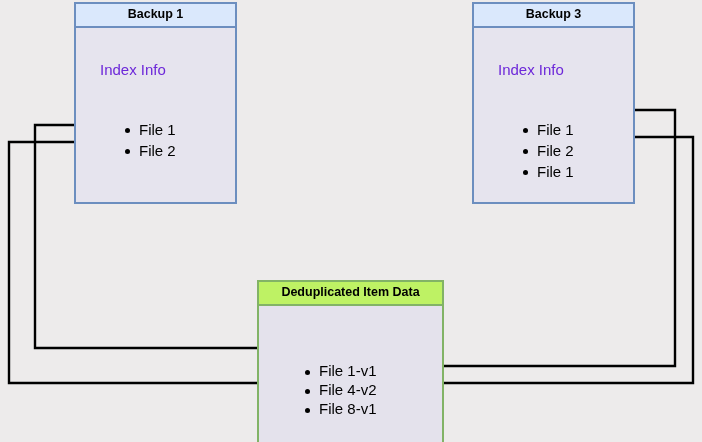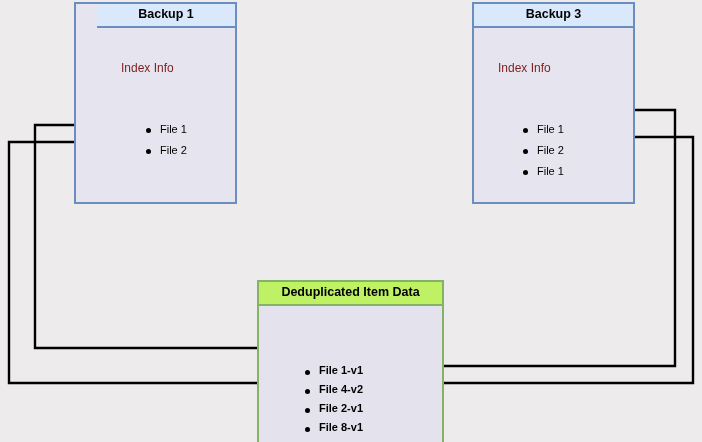--- a/index.html
+++ b/index.html
@@ -53,61 +53,61 @@
   .node.green {
     border-color: #82b366;
     background: #e4e2ec;
   }
   .node.green > .node-title {
     background: #bef264;
     border-bottom-color: #82b366;
   }
 
   
-  #backup1 { left: 74px;  top: 2px;   width: 163px; height: 202px; padding-left: 21px; }
+  #backup1 { left: 74px;  top: 2px;   width: 163px; height: 202px; }
   #backup2 { left: 472px; top: 2px;   width: 163px; height: 202px; }
   #dedup   { left: 257px; top: 280px; width: 187px; height: 166px; }
 
   
   .index-label {
     position: absolute;
-    font-size: 12px;
-    color: #7f1d1d;
+    font-size: 15px;
+    color: #6d28d9;
     white-space: nowrap;
   }
   #backup1 .index-label { left: 24px; top: 33px; }
   #backup2 .index-label { left: 24px; top: 33px; }
 
   ul.file-list {
     position: absolute;
     margin: 0;
     padding: 0;
     list-style: none;
   }
   ul.file-list li {
     position: relative;
-    font-size: 11px;
+    font-size: 15px;
     color: #000;
     white-space: nowrap;
     padding-left: 16px;
     line-height: 21px;
   }
   ul.file-list li::before {
     content: "";
     position: absolute;
     left: 2px;
     top: 9px;
     width: 5px;
     height: 5px;
     border-radius: 50%;
     background: #000;
   }
   #backup1 ul.file-list { left: 47px; top: 91px; }
   #backup2 ul.file-list { left: 47px; top: 91px; }
-  #dedup   ul.file-list { left: 44px; top: 55px; font-weight: bold; }
+  #dedup   ul.file-list { left: 44px; top: 55px; }
   #dedup   ul.file-list li { line-height: 19px; }
 </style>
 </head>
 <body>
 
 <div id="canvas">
 
   <svg id="wires" viewBox="0 0 702 442" width="702" height="442">
     <defs>
       <marker id="arrowR" markerWidth="11" markerHeight="9" refX="10" refY="4.5" orient="auto" markerUnits="userSpaceOnUse">
@@ -149,19 +149,18 @@
       </ul>
     </div>
   </div>
 
   <div class="node green" id="dedup">
     <div class="node-title">Deduplicated Item Data</div>
     <div class="node-body">
       <ul class="file-list">
         <li>File 1-v1</li>
         <li>File 4-v2</li>
-        <li>File 2-v1</li>
         <li>File 8-v1</li>
       </ul>
     </div>
   </div>
 
 </div>
 
 </body></html>

